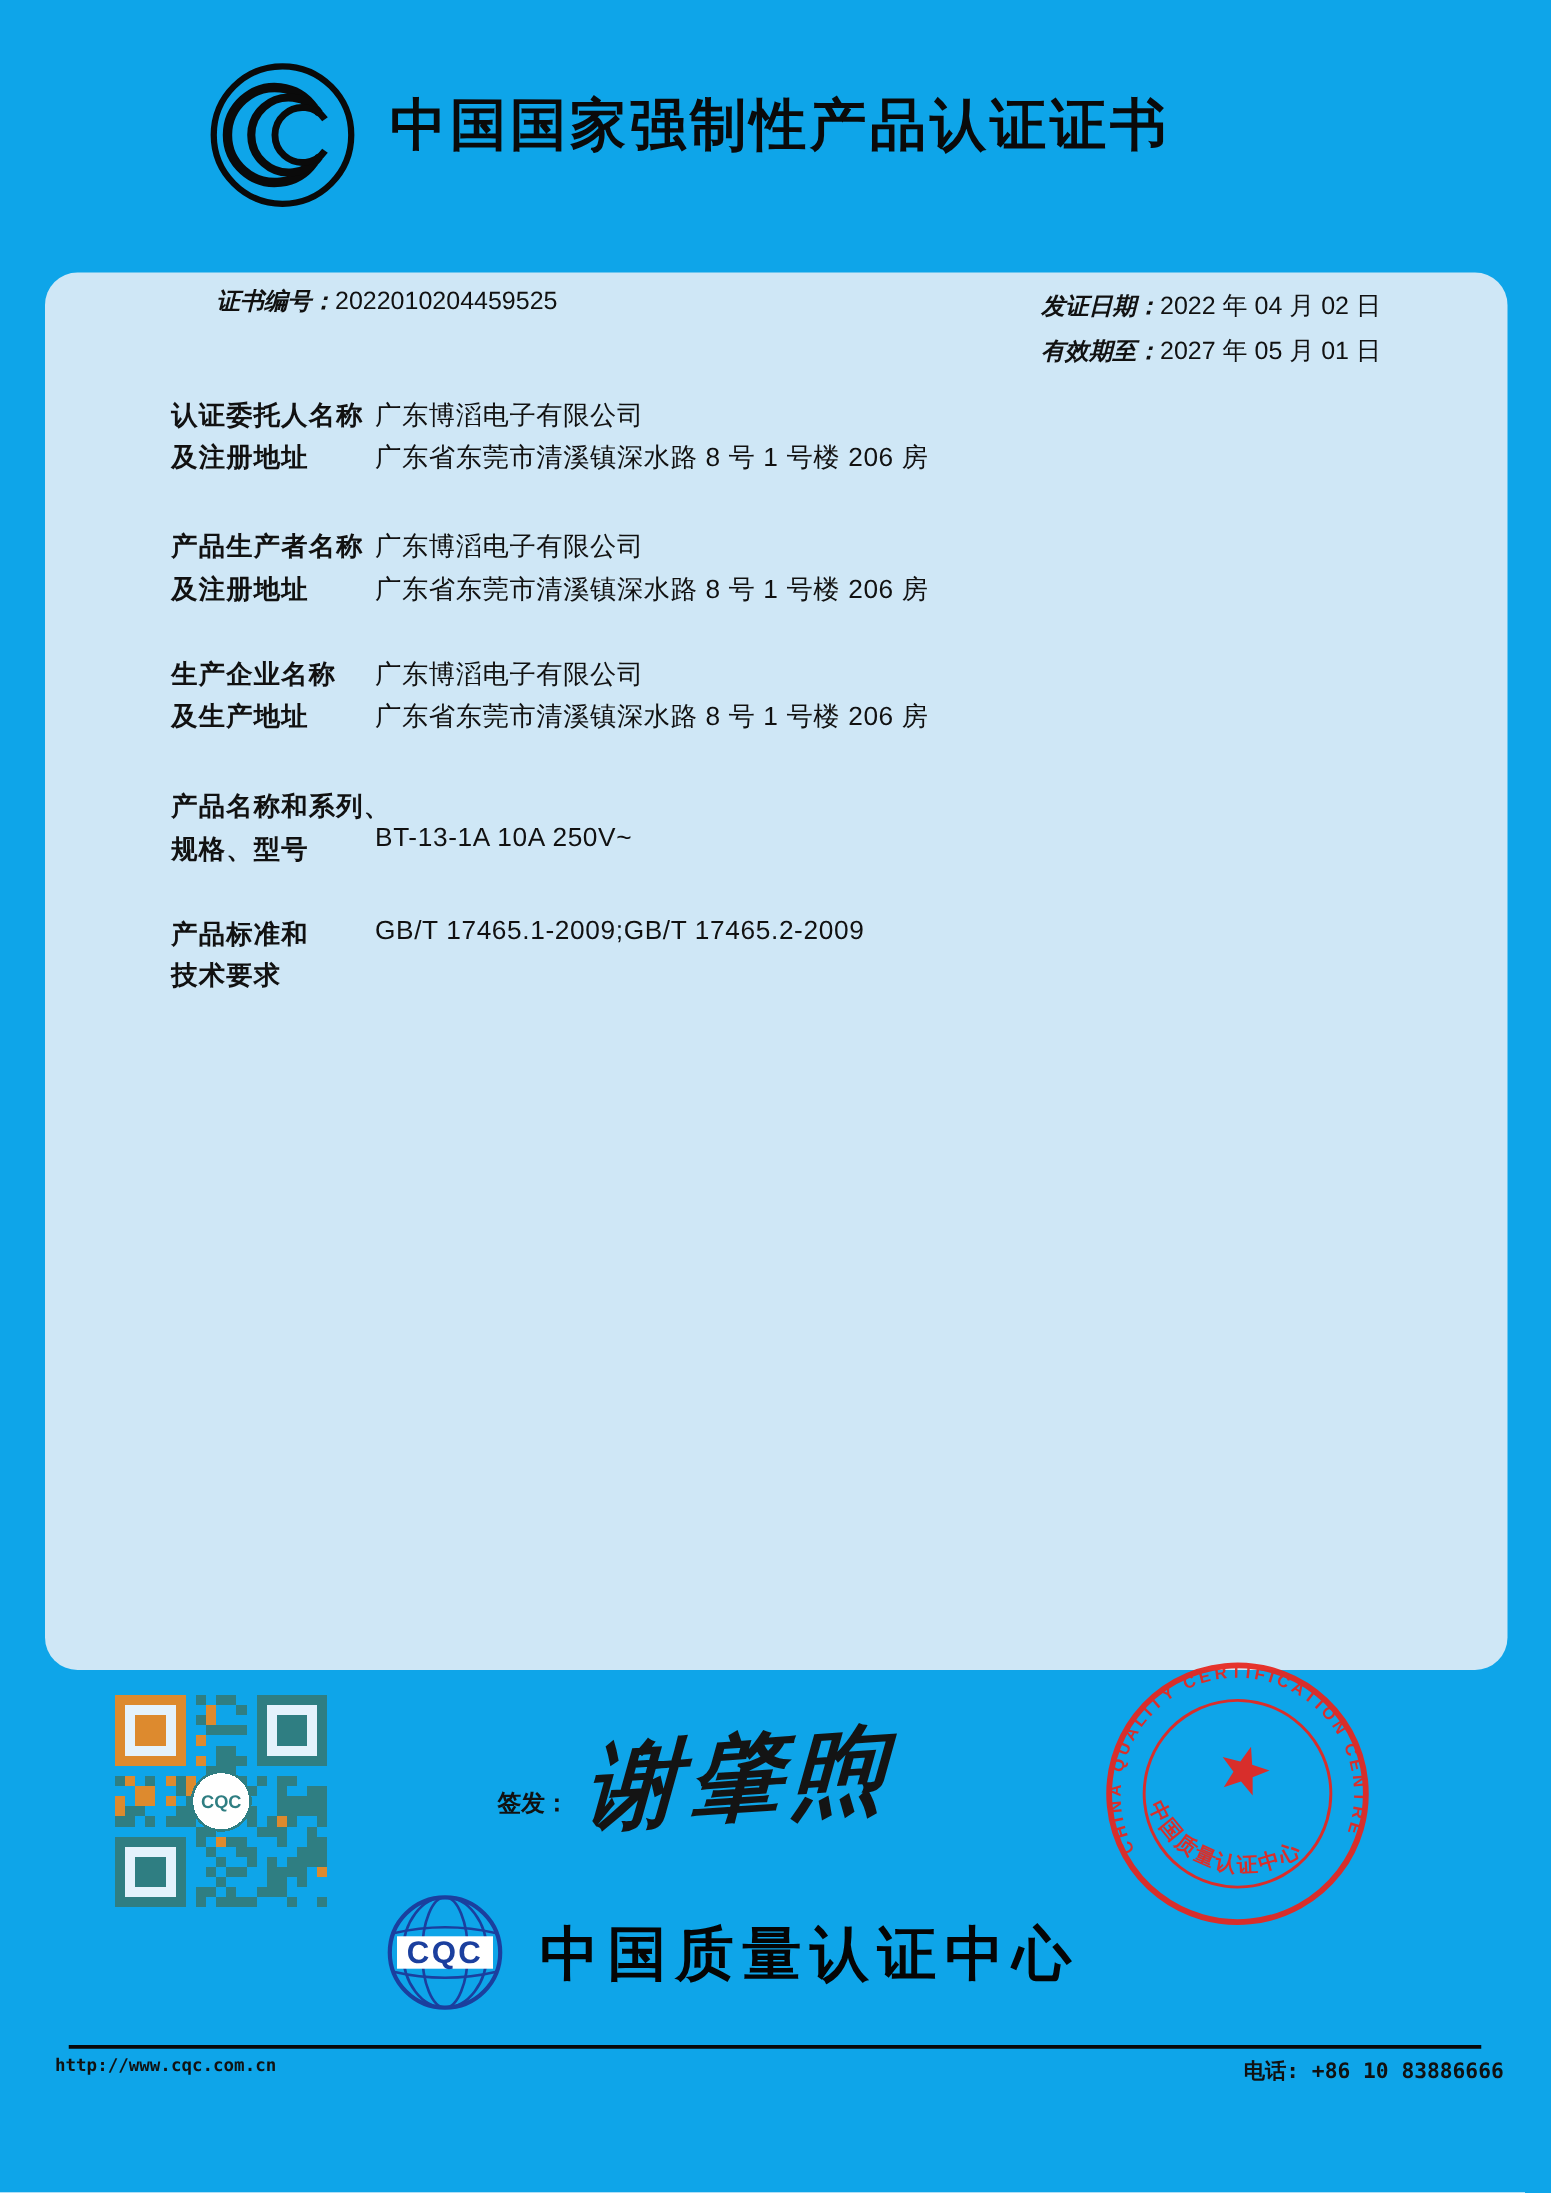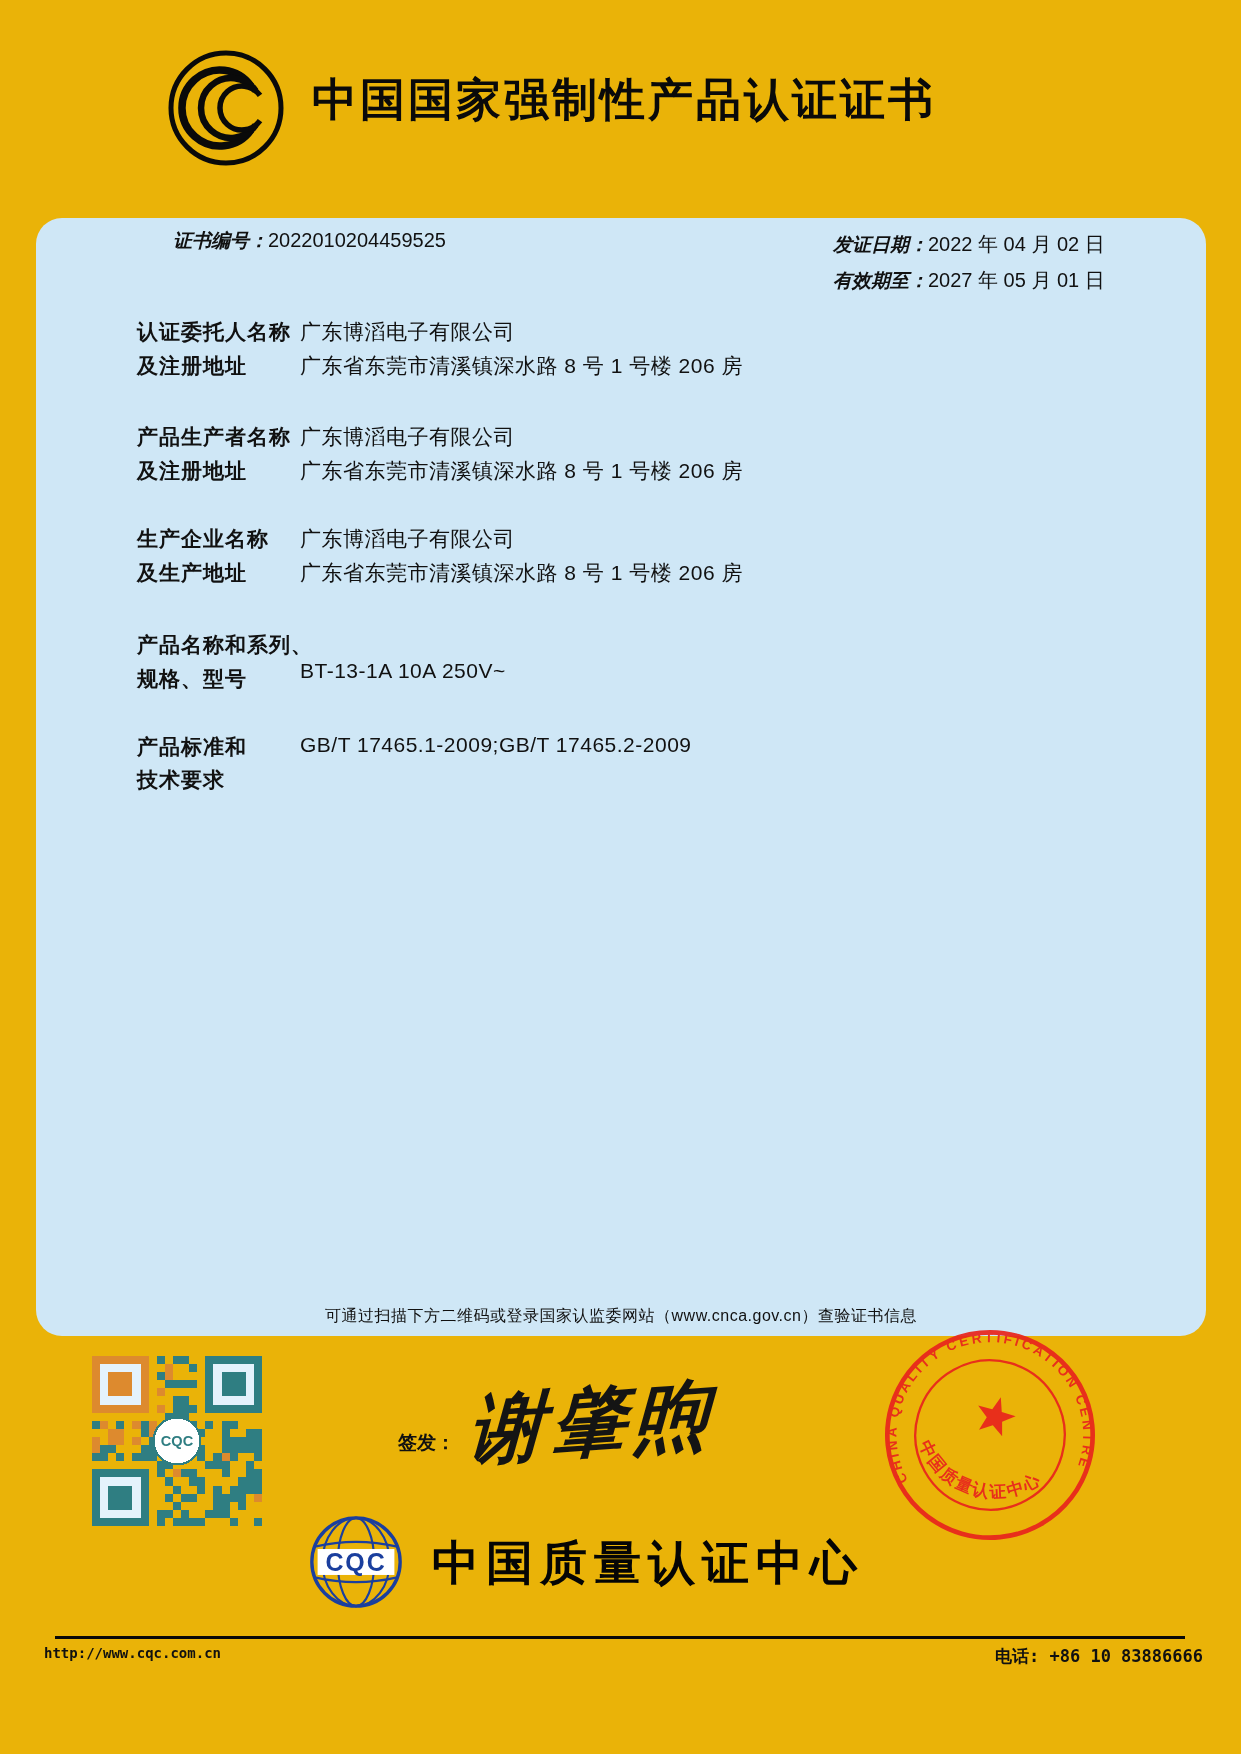--- a/index.html
+++ b/index.html
@@ -1,18 +1,18 @@
 <!DOCTYPE html>
 <html><head>
 <meta charset="utf-8">
 <style>
   html,body{margin:0;padding:0;}
   .page{
     position:relative;width:1241px;height:1754px;overflow:hidden;
-    background:#eab308;
+    background:#0ea5e9;
     font-family:"Liberation Sans",sans-serif;color:#111;
   }
   .panel{
     position:absolute;left:36px;top:218px;width:1170px;height:1118px;
     background:#cfe7f6;border-radius:26px;
   }
   .abs{position:absolute;white-space:nowrap;}
   
   .ccc-logo{left:166px;top:48px;width:120px;height:120px;}
   .title{left:312px;top:70px;font-size:45px;font-weight:700;letter-spacing:3px;color:#0a0a0a;}
@@ -89,21 +89,20 @@
 
   <div class="abs flabel" style="top:631px">产品名称和系列、</div>
   <div class="abs flabel" style="top:665px">规格、型号</div>
   <div class="abs fvalue" style="top:659px">BT-13-1A 10A 250V~</div>
 
   <div class="abs flabel" style="top:733px">产品标准和</div>
   <div class="abs fvalue" style="top:733px">GB/T 17465.1-2009;GB/T 17465.2-2009</div>
   <div class="abs flabel" style="top:766px">技术要求</div>
 
 
-  <div class="abs verify">可通过扫描下方二维码或登录国家认监委网站（www.cnca.gov.cn）查验证书信息</div>
 
   <svg class="abs qr" id="qr" viewBox="0 0 21 21" shape-rendering="crispEdges">
     <g id="qr-cells">
         <rect x="8" y="0" width="1" height="1" fill="#2f7e82"></rect>
         <rect x="10" y="0" width="1" height="1" fill="#2f7e82"></rect>
         <rect x="11" y="0" width="1" height="1" fill="#2f7e82"></rect>
         <rect x="9" y="1" width="1" height="1" fill="#dd8a2e"></rect>
         <rect x="12" y="1" width="1" height="1" fill="#2f7e82"></rect>
         <rect x="8" y="2" width="1" height="1" fill="#2f7e82"></rect>
         <rect x="9" y="2" width="1" height="1" fill="#dd8a2e"></rect>

